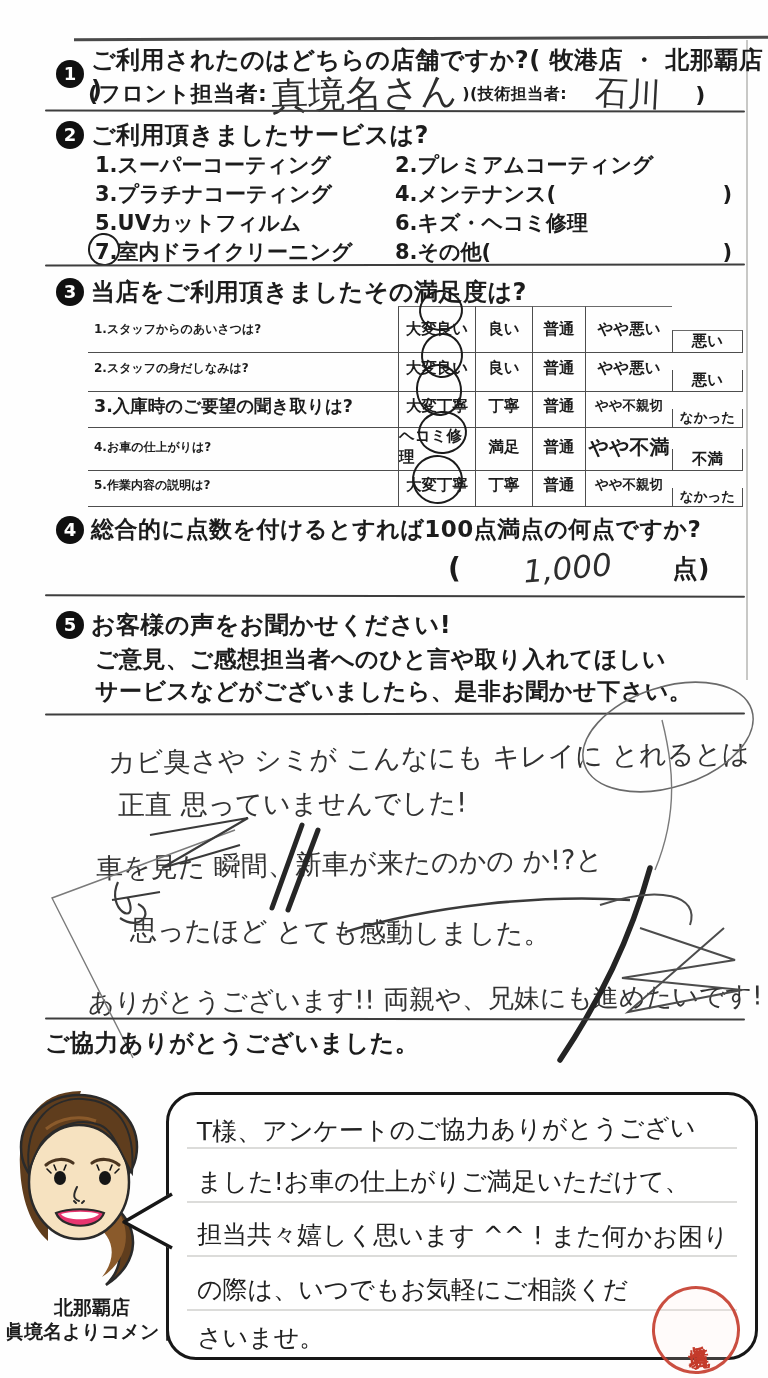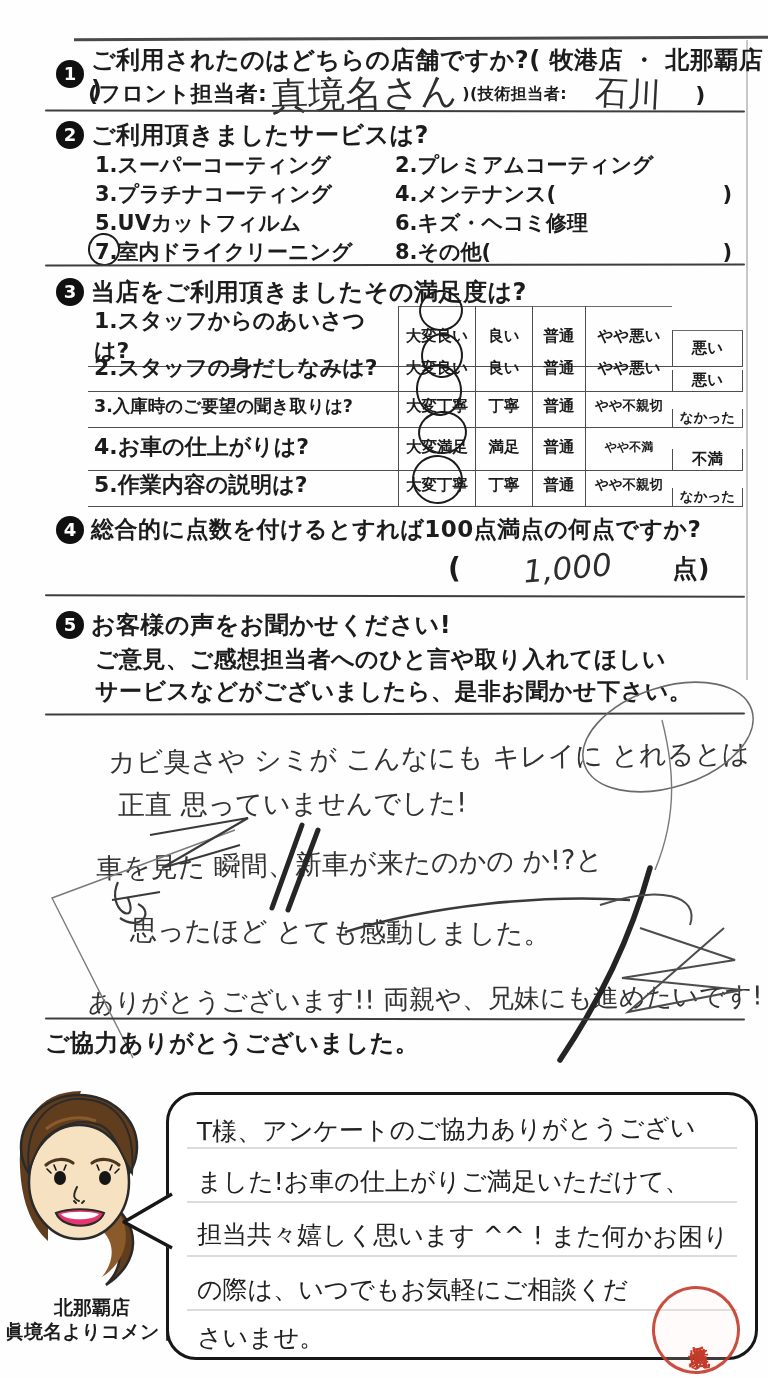--- a/index.html
+++ b/index.html
@@ -33,21 +33,21 @@
     border: 2.6px solid #1d1d1d; border-radius: 50%; transform: rotate(-7deg);
   }
 
   
   .sat-table { position: absolute; left: 88px; top: 306px; width: 655px; }
   .trow { display: grid; grid-template-columns: 310px 77px 57px 53px 87px 71px; height: 39.6px; }
   .tcell {
     display: flex; align-items: center; border-bottom: 1.7px solid #4d4d4d;
     font-weight: bold; position: relative;
   }
-  .tcell.lbl { font-size: 22px; padding-left: 6px; }
+  .tcell.lbl { font-size: 12px; padding-left: 6px; }
   .tcell.opt { justify-content: center; border-left: 1.6px solid #4d4d4d; font-size: 15.5px; }
   .tcell.opt:last-child { border-right: 1.6px solid #4d4d4d; margin-top: 24px; }
   .trow:first-child .opt { border-top: 1.4px solid #6a6a6a; }
   .sel-circle {
     position: absolute; border: 2.6px solid #1b1b1b; border-radius: 50%; z-index: 2;
   }
   .r1 .sel-circle { left: 20px; top: -17px; width: 44px; height: 41px; transform: rotate(-5deg); }
   .r2 .sel-circle { left: 22px; top: -13px; width: 42px; height: 45px; transform: rotate(5deg); }
   .r3 .sel-circle { left: 17px; top: -21px; width: 46px; height: 52px; transform: rotate(-8deg); }
   .r4 .sel-circle { left: 19px; top: -14px; width: 49px; height: 43px; transform: rotate(-4deg); }
@@ -201,29 +201,29 @@
           <span>やや不親切</span>
         </div>
       <div class="tcell opt" style="font-size:13.5px;">
           <span>なかった</span>
         </div>
     </div>
     <div class="trow">
       <div class="tcell lbl">4.お車の仕上がりは?</div>
       <div class="tcell opt r4">
           <span class="sel-circle"></span>
-          <span>大変満足</span>
+          <span>ヘコミ修理</span>
         </div>
       <div class="tcell opt">
           <span>満足</span>
         </div>
       <div class="tcell opt">
           <span>普通</span>
         </div>
-      <div class="tcell opt" style="font-size:12px;">
+      <div class="tcell opt" style="font-size:20px;">
           <span>やや不満</span>
         </div>
       <div class="tcell opt">
           <span>不満</span>
         </div>
     </div>
     <div class="trow">
       <div class="tcell lbl">5.作業内容の説明は?</div>
       <div class="tcell opt r5">
           <span class="sel-circle"></span>

